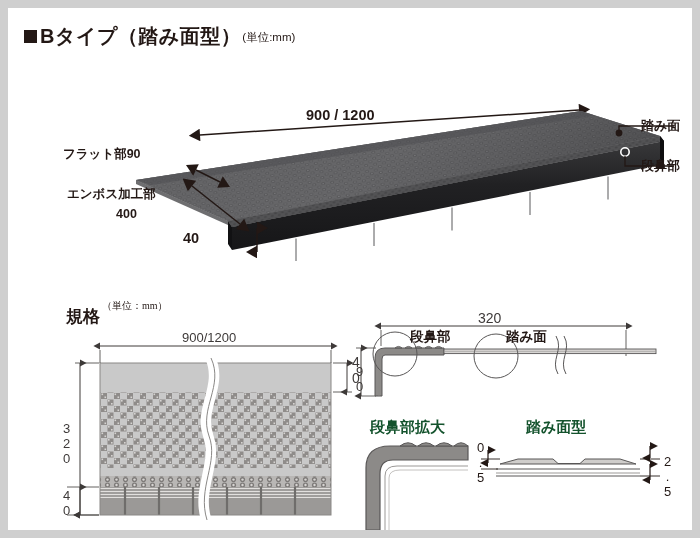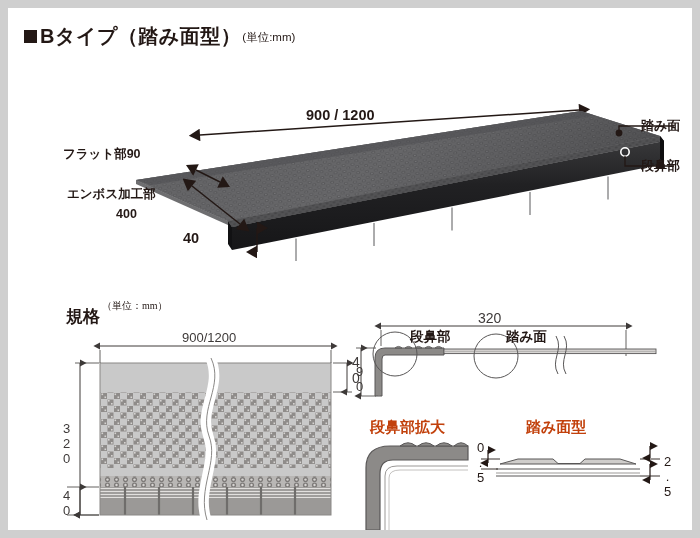--- a/index.html
+++ b/index.html
@@ -36,21 +36,21 @@
   #kikaku-unit{font-size:10px;margin-left:2px;margin-bottom:14px;font-family:Liberation Serif, serif;}
 
   
   #plan{left:9px;top:320px;width:340px;height:210px;margin-left:32px;}
   .planlbl{font-size:13px;color:#3e3a39;font-family:"Liberation Sans",sans-serif;}
   .vert{writing-mode:vertical-rl;text-orientation:upright;}
 
   
   #sect{left:340px;top:300px;width:344px;height:120px;}
   #details{left:340px;top:408px;width:344px;height:120px;}
-  .bluelbl{font-size:15px;font-weight:bold;color:#c2410c;}
+  .bluelbl{font-size:15px;font-weight:bold;color:#14532d;}
   .dimsm{font-size:12px;color:#3e3a39;}
 </style>
 </head>
 <body>
 
 <div id="page">
 
   <div class="abs" id="title-row">
     <div id="sq"></div>
     <span class="txt" id="title-main">Bタイプ（踏み面型）</span>

